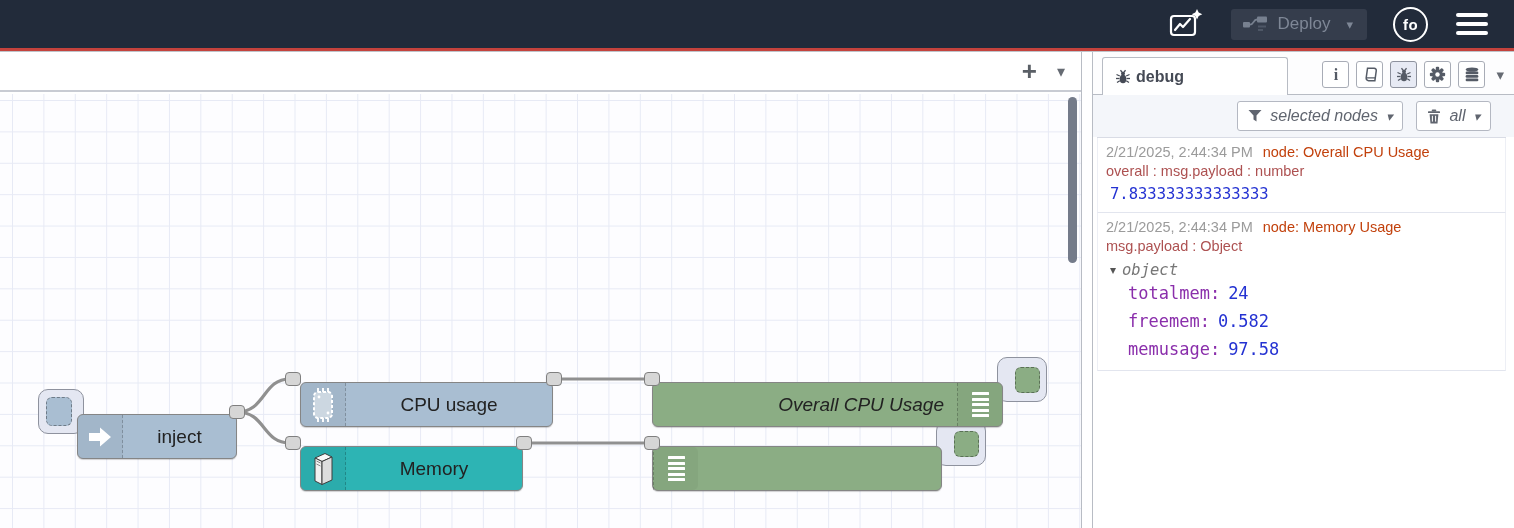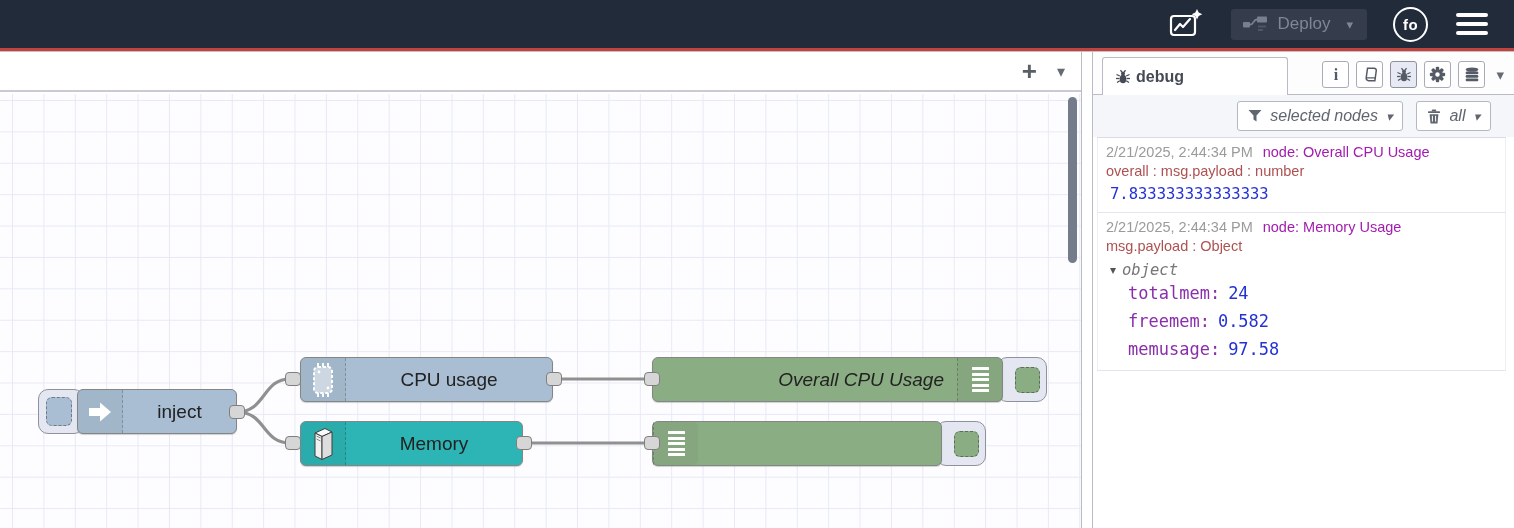--- a/index.html
+++ b/index.html
@@ -17,21 +17,21 @@
 
   
   #workspace { position:absolute; left:0; top:52px; width:1082px; height:476px; border-right:1px solid #B8BCC4; background:#fff; }
   #flow-tabbar { position:absolute; left:0; top:0; width:100%; height:40px; background:#fff; border-bottom:2px solid #C8CBD3; display:flex; align-items:center; justify-content:flex-end; gap:20px; padding-right:16px; }
   .tabbar-plus { font-size:26px; font-weight:bold; color:#5a5f66; line-height:1; cursor:pointer; }
   .tabbar-caret { font-size:16px; color:#666b73; cursor:pointer; }
   #canvas { position:absolute; left:0; top:42px; width:1081px; height:434px; background:#FDFDFF;
     background-image:linear-gradient(to right,#E7EAF5 1px,transparent 1px),linear-gradient(to bottom,#E7EAF5 1px,transparent 1px);
     background-size:31.4px 31.4px; background-position:12px 6px; overflow:hidden; }
   #wires { position:absolute; left:0; top:0; }
-  .node { position:absolute; height:45px; border:1px solid #858585; border-radius:6px; display:flex; align-items:center; box-shadow:0 1px 1px rgba(0,0,0,0.18); cursor:pointer; z-index:5; }
+  .node { position:absolute; height:45px; border:1px solid #858585; border-radius:6px; display:flex; align-items:center; box-shadow:0 1px 1px rgba(0,0,0,0.18); cursor:pointer; z-index:5;margin-top:25px; }
   .icon-region { width:45px; height:100%; display:flex; align-items:center; justify-content:center; background:rgba(0,0,0,0.04); flex:none; }
   .icon-region.left { border-right:1px dashed rgba(0,0,0,0.22); border-radius:5px 0 0 5px; }
   .icon-region.right { border-left:1px dashed rgba(0,0,0,0.22); border-radius:0 5px 5px 0; }
   .node-label { flex:1; font-size:19px; color:#222; text-align:center; white-space:nowrap; padding:0 8px; }
   .node-label.debug-label { text-align:right; font-style:italic; padding-right:13px; }
   .port { position:absolute; width:16px; height:14px; background:#D6D6D6; border:1px solid #7F7F7F; border-radius:4px; z-index:6; cursor:crosshair; }
   .side-housing { position:absolute; height:45px; background:#E4E7F2; border:1px solid #8E929E; border-radius:10px; z-index:4; cursor:pointer; }
   .inner-btn { position:absolute; border-radius:6px; border:1px dashed rgba(0,0,0,0.35); }
   #v-scrollbar { position:absolute; width:9px; height:166px; background:#747B8A; border-radius:4.5px; z-index:10; cursor:pointer; }
   .dbg-list-icon { display:flex; flex-direction:column; gap:2.5px; }
@@ -46,21 +46,21 @@
   .icon-btn.active { background:#E7EAF4; border-color:#8E929E; }
   .info-glyph { font-family:"Liberation Serif", serif; font-weight:bold; font-size:16px; color:#555B66; }
   .side-caret { font-size:15px; color:#666b73; margin-left:4px; cursor:pointer; }
   #side-toolbar { position:absolute; left:0; top:43px; width:100%; height:42px; background:#F4F6FA; display:flex; align-items:center; justify-content:flex-end; gap:13px; padding-right:23px; }
   .tool-btn { height:30px; background:#fff; border:1px solid #B4B8C2; border-radius:3px; display:flex; align-items:center; gap:8px; padding:0 10px; font-size:16px; color:#60656F; cursor:pointer;font-style:italic; }
   .tool-btn .caret { font-size:13px; color:#60656F; }
   #messages { position:absolute; left:4px; right:8px; top:85px; border-top:1px solid #D9DCE5; }
   .msg { background:#fff; border-bottom:1px solid #E2E5EE; border-left:1px solid #EDEFF5; border-right:1px solid #EDEFF5; padding:4px 8px 7px 8px; }
   .msg-top { font-size:14.5px; line-height:20px; }
   .msg-ts { color:#9B9B9B; }
-  .msg-node { color:#a21caf; margin-left:10px; }
+  .msg-node { color:#c2410c; margin-left:10px; }
   .msg-meta { font-size:14.5px; line-height:19px; color:#AD5151; }
   .msg-value { font-family:"DejaVu Sans Mono", monospace; font-size:15.5px; color:#2432D2; padding:4px 0 2px 4px; }
   .obj-row { display:flex; align-items:center; gap:6px; padding:5px 0 0 4px; cursor:pointer; }
   .obj-caret { font-size:12px; color:#555; }
   .obj-label { font-family:"DejaVu Sans Mono", monospace; font-style:italic; font-size:15.5px; color:#777; }
   .kv-row { font-family:"DejaVu Sans Mono", monospace; font-size:17px; line-height:28px; padding-left:22px; }
   .kv-key { color:#8A2EAB; }
   .kv-val { color:#2432D2; margin-left:8px; }
 </style>
 </head>

